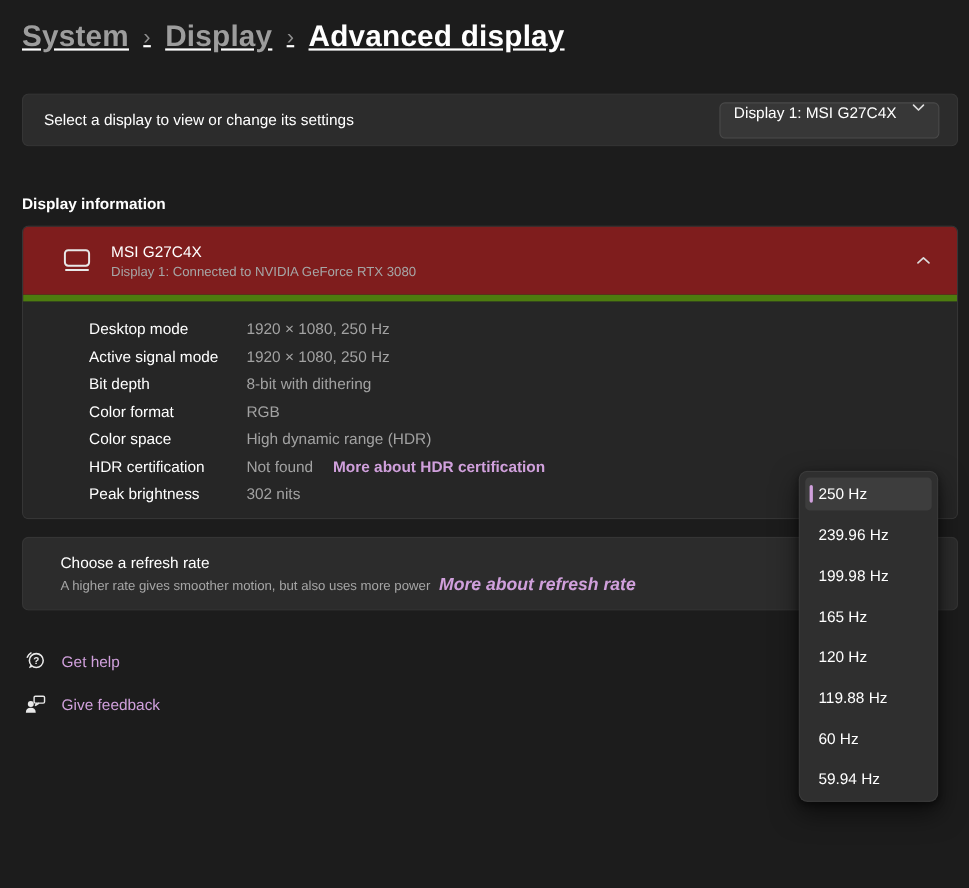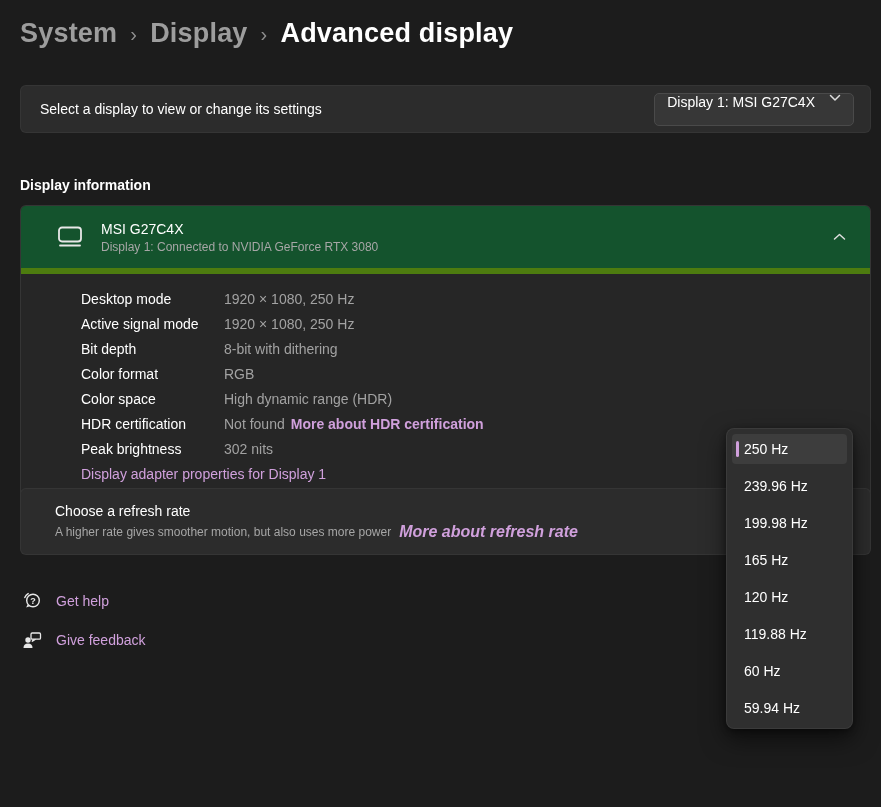--- a/index.html
+++ b/index.html
@@ -9,21 +9,21 @@
     font-family:"Liberation Sans","DejaVu Sans",sans-serif;
     color:#ffffff;
     overflow:hidden;
   }
   .page { position:relative; width:881px; height:807px; }
 
   
   .breadcrumb {
     position:absolute; left:20px; top:18px;
     display:flex; align-items:center; gap:13px;
-    font-size:27px; font-weight:600; letter-spacing:0.2px;
+    font-size:27px; font-weight:600; letter-spacing:0.2px;text-decoration:underline;
   }
   .crumb { color:#9d9d9d; cursor:pointer; }
   .crumb.current { color:#ffffff; }
   .crumb-sep { color:#8f8f8f; font-size:20px; font-weight:400; padding-top:2px; }
 
   
   .card {
     position:absolute; left:20px; width:851px;
     background:#2c2c2c; border:1px solid rgba(255,255,255,0.045);
     border-radius:6px;
@@ -41,35 +41,35 @@
   }
   .chev { display:block; }
 
   
   .section-title { position:absolute; left:20px; top:177px; font-size:14px; font-weight:700; }
 
   
   .expander-card { top:205px; overflow:hidden; padding:0; }
   .expander-header {
     height:62px; display:flex; align-items:center;
-    padding:0 24px 0 36px; background:#14532d; cursor:pointer;
+    padding:0 24px 0 36px; background:#7f1d1d; cursor:pointer;
   }
   .monitor-icon { width:26px; height:24px; flex:0 0 26px; }
   .expander-titles { margin-left:18px; display:flex; flex-direction:column; gap:3px; }
   .monitor-name { font-size:14px; color:#ffffff; }
   .monitor-sub { font-size:12px; color:#a6a6a6; }
   .expander-chevron { margin-left:auto; }
   .expander-body {
     background:#262626; border-top:6px solid #4d7c0f;
     padding:12px 0 10px 60px;
   }
   .info-row { display:flex; height:25px; align-items:center; font-size:14px; }
   .info-label { width:143px; color:#ffffff; }
   .info-value { color:#a2a2a2; }
-  .inline-link { color:#d0a0dc; font-weight:700; margin-left:6px; cursor:pointer; }
+  .inline-link { color:#d0a0dc; font-weight:700; margin-left:18px; cursor:pointer; }
   .adapter-link-row { height:26px; display:flex; align-items:center; }
   .text-link { color:#d0a0dc; font-size:14px; cursor:pointer; }
 
   
   .refresh-card { top:488px; height:67px; display:flex; flex-direction:column; justify-content:center; padding:0 34px; }
   .refresh-title { font-size:14px; color:#ffffff; margin-bottom:4px; }
   .refresh-sub { font-size:12px; color:#a6a6a6; display:flex; align-items:center; }
   .refresh-sub .inline-link { font-size:16px; margin-left:8px;font-style:italic; }
 
   
@@ -164,23 +164,20 @@
       </div>
       <div class="info-row">
         <span class="info-label">HDR certification</span>
         <span class="info-value">Not found</span>
         <span class="inline-link">More about HDR certification</span>
       </div>
       <div class="info-row">
         <span class="info-label">Peak brightness</span>
         <span class="info-value">302 nits</span>
       </div>
-      <div class="adapter-link-row">
-        <span class="text-link">Display adapter properties for Display 1</span>
-      </div>
     </div>
   </div>
 
   <div class="card refresh-card">
     <div class="refresh-title">Choose a refresh rate</div>
     <div class="refresh-sub">
       <span>A higher rate gives smoother motion, but also uses more power</span>
       <span class="inline-link">More about refresh rate</span>
     </div>
   </div>

